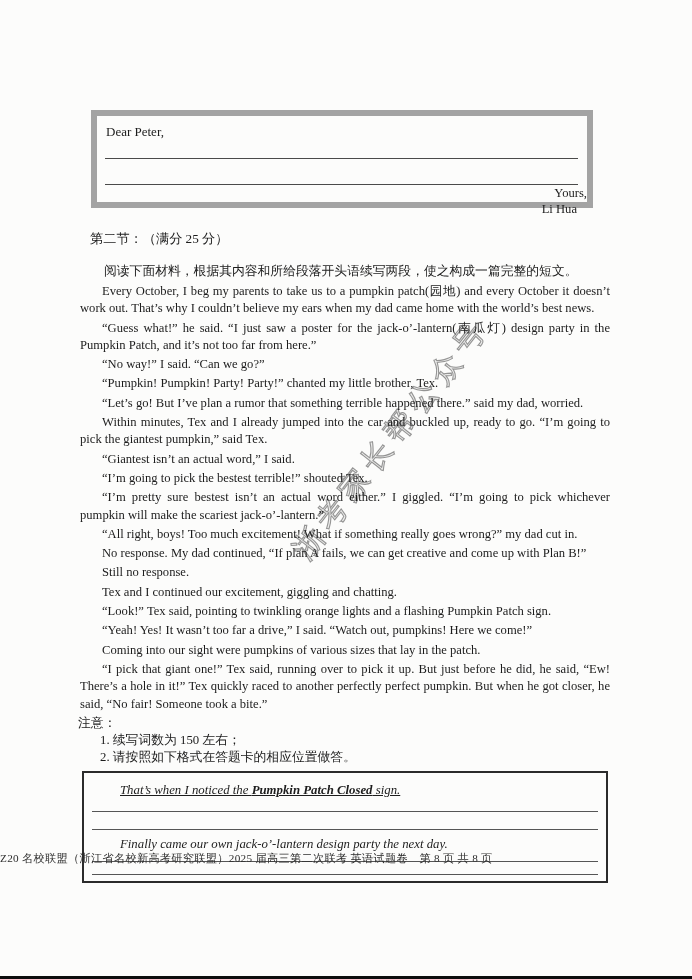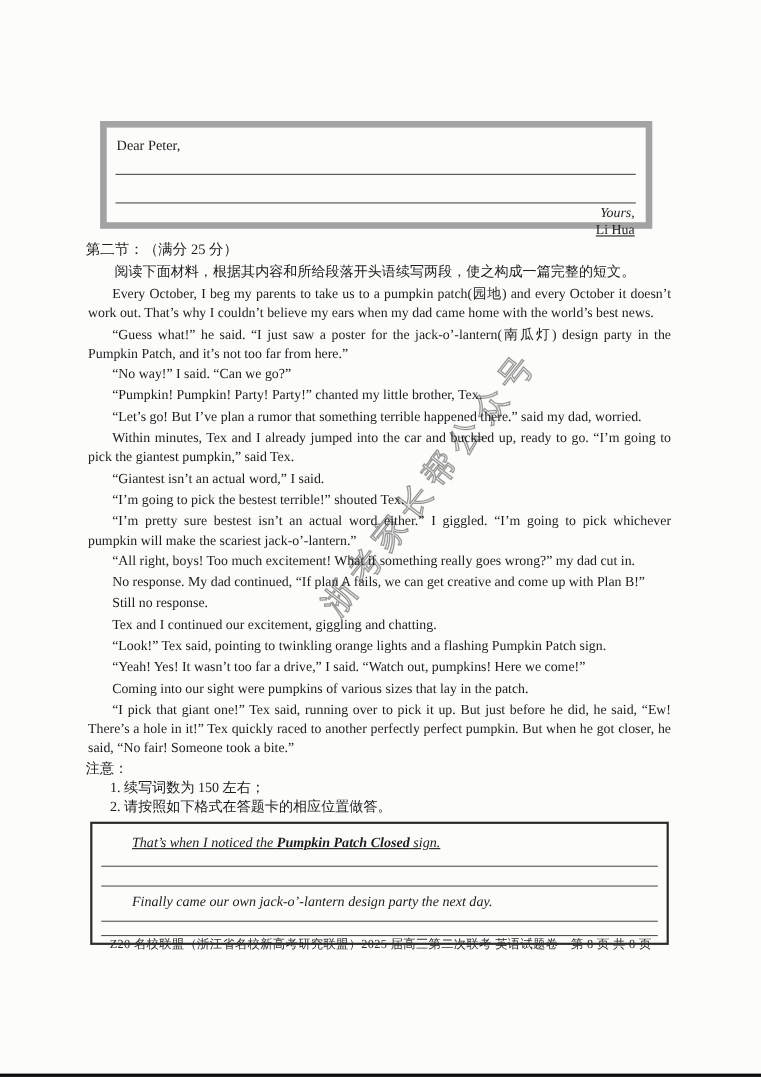--- a/index.html
+++ b/index.html
@@ -6,39 +6,39 @@
   .page {
     position:relative; width:692px; height:979px; margin:0 auto;
     background:#fcfcfb; overflow:hidden;
     font-family:"Liberation Serif","DejaVu Serif",serif; color:#1c1c1c;
   }
   
   .letter-box { position:absolute; left:91px; top:110px; width:502px; height:98px; border:6px solid #a3a3a3; box-sizing:border-box; }
   .salutation { position:absolute; left:9px; top:8px; font-size:13px; }
   .blank-line { position:absolute; left:8px; right:9px; border-bottom:1.2px solid #4a4a4a; }
   .lb-line1 { top:42px; } .lb-line2 { top:68px; }
-  .closing  { position:absolute; right:10px; top:70px; font-size:12.6px;font-style:italic; }
-  .signature{ position:absolute; right:10px; top:86px; font-size:12.6px;text-decoration:underline; }
+  .closing  { position:absolute; right:0; top:70px; font-size:12.6px; }
+  .signature{ position:absolute; right:10px; top:86px; font-size:12.6px; }
 
   
   .content { position:absolute; left:78px; top:217px; width:534px; }
-  .heading { font-size:13.2px; line-height:20px; margin:0; }
+  .heading { font-size:13.2px; line-height:20px; margin:12px; }
   .instructions { font-size:12.8px; line-height:20px; margin:0; text-indent:26px; }
   .passage p { margin:2px; font-size:12.6px; line-height:17.3px; text-align:justify; text-indent:22px; }
   .notes-label { margin:0; font-size:12.8px; line-height:17.3px; }
   .note-item { margin:0; font-size:12.8px; line-height:17.3px; text-indent:22px; }
 
   
   .answer-box { position:relative; margin-top:4px; margin-left:4px; width:526px; height:112px; border:2px solid #2b2b2b; box-sizing:border-box; }
   .ab-text { position:absolute; left:36px; font-style:italic; font-size:12.8px; white-space:nowrap; }
   .ab-text1 { top:10px;text-decoration:underline; } .ab-text2 { top:64px; }
   .ab-line { position:absolute; left:8px; right:8px; border-bottom:1.1px solid #555; }
   .ab-line1 { top:38px; } .ab-line2 { top:56px; } .ab-line3 { top:88px; } .ab-line4 { top:101px; }
 
-  .footer { position:absolute; top:851px; left:0; width:692px; text-align:center; font-size:11.2px; letter-spacing:0.3px; color:#2e2e2e; }
+  .footer { position:absolute; top:851px; left:0; width:692px; text-align:left; font-size:11.2px; letter-spacing:0.3px; color:#2e2e2e; }
   .bottom-bar { position:absolute; bottom:0; left:0; width:100%; height:3px; background:#0c0c0c; }
 
   .watermark {
     position:absolute; left:300px; top:535px; white-space:nowrap; pointer-events:none;
     transform:rotate(-52deg); transform-origin:0 50%;
     font-family:"DejaVu Sans",sans-serif; font-size:30px; letter-spacing:7px;
     color:rgba(120,120,120,0.12); -webkit-text-stroke:1.1px rgba(85,85,85,0.6);
   }
 </style>
 </head>

